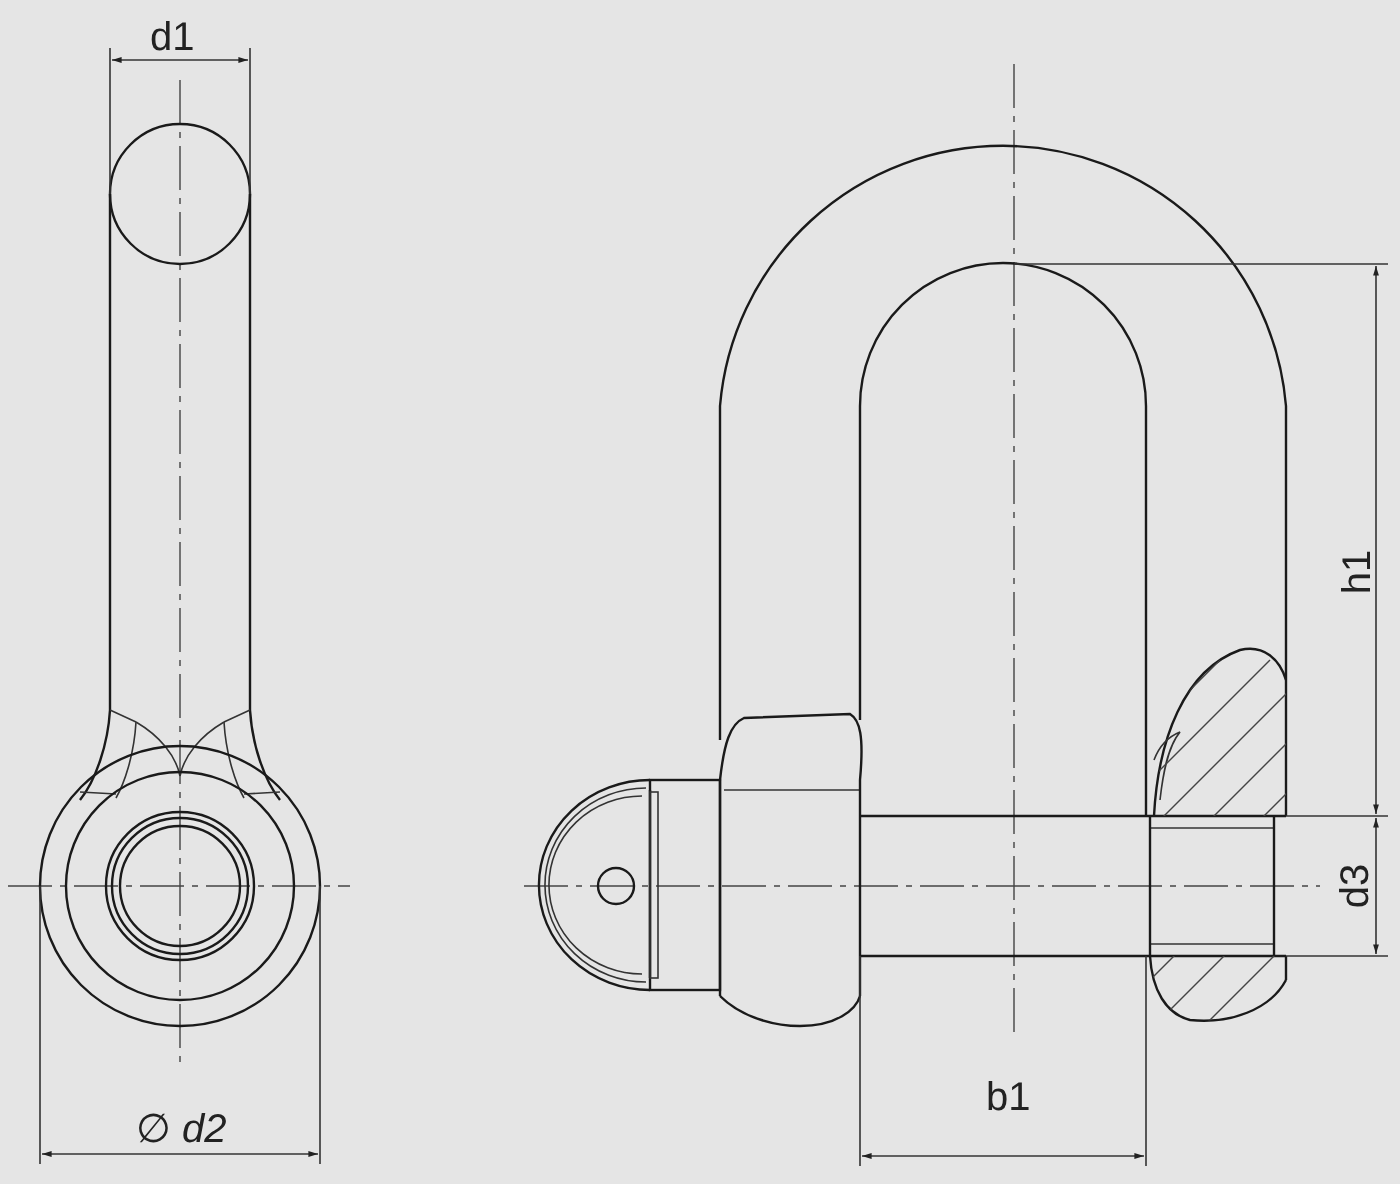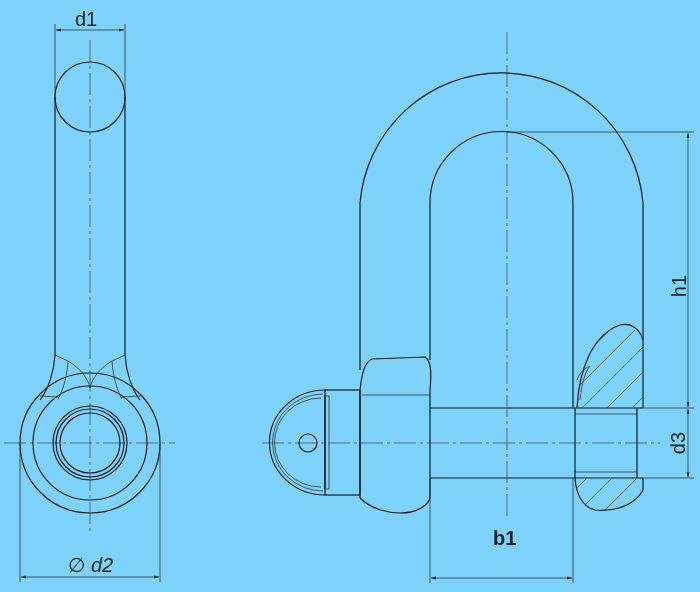--- a/index.html
+++ b/index.html
@@ -1,16 +1,16 @@
 <!DOCTYPE html>
 <html><head>
 <meta charset="utf-8">
 <style>
   html,body{margin:0;padding:0;background:#fff;}
-  #canvas{position:relative;width:700px;height:592px;overflow:hidden;background:#7dd3fc;}
+  #canvas{position:relative;width:700px;height:592px;overflow:hidden;background:#e5e5e5;}
   svg{position:absolute;left:0;top:0;}
   .ln{fill:none;stroke:#1a1a1a;stroke-width:1.2;}
   .thin{fill:none;stroke:#333;stroke-width:0.8;}
   .cl{fill:none;stroke:#444;stroke-width:0.7;stroke-dasharray:22 4 3 4;}
   .dim{fill:none;stroke:#333;stroke-width:0.8;}
   .hatch{fill:none;stroke:#444;stroke-width:0.7;}
   .lbl{position:absolute;font-family:"Liberation Sans","DejaVu Sans",sans-serif;font-size:20px;color:#222;line-height:1;white-space:nowrap;}
   .rot{transform:rotate(-90deg);transform-origin:center center;}
 </style>
 </head>
@@ -128,16 +128,16 @@
     <line class="dim" x1="573" y1="478" x2="573" y2="583"></line>
     <line class="dim" x1="431" y1="578" x2="572" y2="578" marker-start="url(#arr)" marker-end="url(#arr)"></line>
   </g>
 </svg>
 
 <div class="lbl" style="left:75px;top:9px;">d1</div>
 <div class="lbl" style="left:68px;top:555px;font-style:italic;">
   <span>∅</span>
   <span>d2</span>
 </div>
-<div class="lbl" style="left:493px;top:528px;font-weight:bold;">b1</div>
+<div class="lbl" style="left:493px;top:539px;">b1</div>
 <div class="lbl rot" style="left:668px;top:276px;">h1</div>
 <div class="lbl rot" style="left:667px;top:433px;">d3</div>
 </div>
 
 </body></html>

